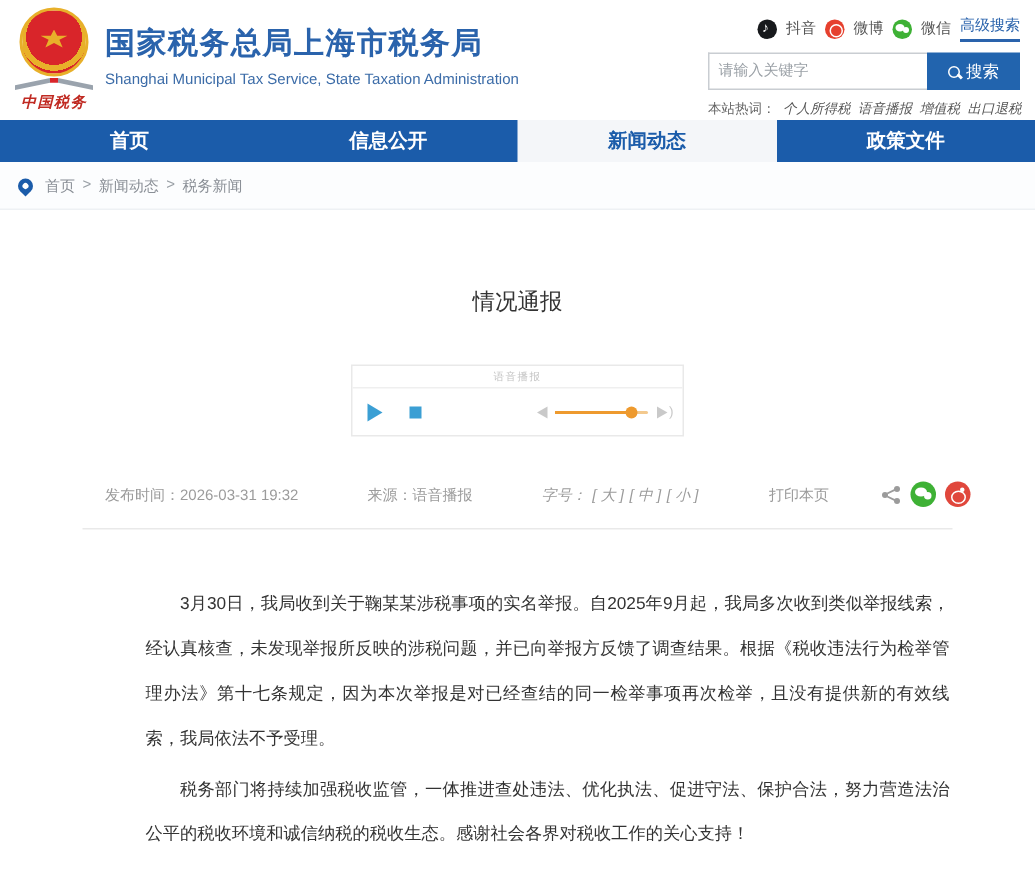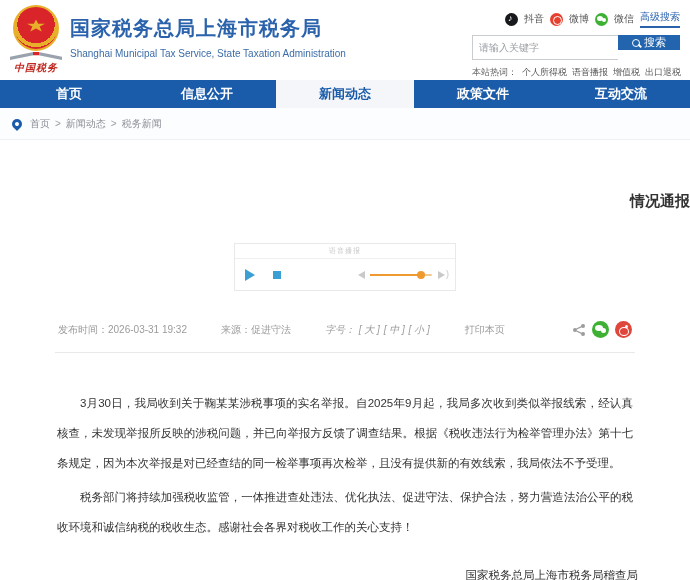--- a/index.html
+++ b/index.html
@@ -32,81 +32,81 @@
   .badge-weibo::after { content:""; position:absolute; left:3px; top:3px; width:7px; height:7px;
     border:1.5px solid #fff; border-radius:50%; }
   .badge-wechat { background:#3eb135; }
   .badge-wechat::before { content:""; position:absolute; left:2px; top:3px; width:6px; height:5px; background:#fff; border-radius:50%; }
   .badge-wechat::after { content:""; position:absolute; left:7px; top:5px; width:4px; height:4px; background:#fff; border-radius:50%; }
   .adv-search { color:#2a63ac; border-bottom:2px solid #2a63ac; padding-bottom:2px; cursor:pointer; }
   .search-row { display:flex; margin-top:7px;justify-content:flex-end; }
   .search-input { width:146px; height:25px; border:1px solid #c9cdd2; border-right:none; padding:0 6px;
     font-size:10px; color:#333; outline:none; }
   .search-input::placeholder { color:#9aa0a6; }
-  .search-btn { width:62px; height:15px; background:#2264ae; color:#fff; border:none; font-size:11px;
+  .search-btn { width:62px; height:25px; background:#2264ae; color:#fff; border:none; font-size:11px;
     cursor:pointer; display:flex; align-items:center; justify-content:center; gap:4px; }
   .mag { width:8px; height:8px; border:1.5px solid #fff; border-radius:50%; position:relative; display:inline-block; }
   .mag::after { content:""; position:absolute; width:4px; height:1.5px; background:#fff; right:-3px; bottom:-1px; transform:rotate(45deg); }
   .hotwords-row { margin-top:6px; font-size:9px; color:#666; display:flex; gap:5px; white-space:nowrap; justify-content:flex-start; }
-  .hotword { color:#555; cursor:pointer; }
+  .hotword { color:#555; cursor:pointer;font-style:italic; }
 
   
   .nav { display:flex; width:690px; height:28px; background:#1b5caa; }
   .nav-item { flex:1; display:flex; align-items:center; justify-content:center; color:#fff;
     font-size:13px; font-weight:bold; cursor:pointer; }
   .nav-item.active { background:#f4f6f9; color:#1b5caa; }
 
   
   .breadcrumb-bar { height:32px; display:flex; align-items:center; padding-left:12px; background:#fcfdfe;
     border-bottom:1px solid #eef1f4; font-size:10px; color:#8a8f96; gap:5px; }
   .pin { width:10px; height:10px; background:#1b5caa; border-radius:50% 50% 50% 0; transform:rotate(-45deg); position:relative; margin-right:3px; }
   .pin::after { content:""; position:absolute; left:3px; top:3px; width:4px; height:4px; background:#fff; border-radius:50%; }
   .crumb { cursor:pointer; }
   .crumb-sep { color:#9aa0a6; }
 
   
   .article { padding-top:52px; }
-  .article-title { text-align:right; font-size:15px; font-weight:bold; color:#333; }
+  .article-title { text-align:center; font-size:15px; font-weight:normal; color:#333; }
 
   .player { width:222px; margin:32px auto 0; border:1px solid #e9e9e9; background:#fff; }
   .player-caption { height:15px; display:flex; align-items:center; justify-content:center;
     font-size:7px; color:#c4c4c4; border-bottom:1px solid #efefef; letter-spacing:1px; }
   .player-controls { height:31px; display:flex; align-items:center; padding:0 10px; }
   .play-btn { width:0; height:0; border-left:10px solid #3b9fd4; border-top:6px solid transparent;
     border-bottom:6px solid transparent; cursor:pointer; }
   .stop-btn { width:8px; height:8px; background:#3b9fd4; margin-left:18px; cursor:pointer; }
   .player-spacer { flex:1; }
   .spk-small { width:0; height:0; border-right:7px solid #c9c9c9; border-top:4px solid transparent;
     border-bottom:4px solid transparent; margin-right:5px; }
   .vol-track { width:62px; height:2px; background:#f3c98e; position:relative; border-radius:2px; cursor:pointer; }
   .vol-fill { position:absolute; left:0; top:0; height:2px; width:80%; background:#ee9a2e; }
   .vol-thumb { position:absolute; left:76%; top:-3px; width:8px; height:8px; background:#ee9a2e; border-radius:50%; }
   .spk-right { width:0; height:0; border-left:7px solid #c9c9c9; border-top:4px solid transparent;
     border-bottom:4px solid transparent; margin-left:6px; position:relative; }
   .spk-right::after { content:")"; position:absolute; left:1px; top:-6px; color:#c9c9c9; font-size:9px; }
 
   .meta-row { display:flex; align-items:center; margin:30px 58px 0; font-size:10px; color:#9b9b9b; }
-  .meta-item { margin-right:34px; white-space:nowrap; }
+  .meta-item { margin-right:34px; white-space:nowrap;margin-left:12px; }
   .font-size-opts span { cursor:pointer; margin-right:1px;font-style:italic; }
   .meta-print { cursor:pointer; }
   .meta-spacer { flex:1; }
   .share-group { display:flex; align-items:center; gap:6px; }
   .share-icon svg { display:block; }
   .circle-icon { width:17px; height:17px; border-radius:50%; position:relative; cursor:pointer; }
   .circle-wechat { background:#3eb135; }
   .circle-wechat::before { content:""; position:absolute; left:3px; top:4px; width:8px; height:6px; background:#fff; border-radius:50%; }
   .circle-wechat::after { content:""; position:absolute; left:9px; top:7px; width:5px; height:5px; background:#fff; border-radius:50%; }
   .circle-weibo { background:#e0473c; }
   .circle-weibo::before { content:""; position:absolute; left:4px; top:6px; width:8px; height:7px; border:1.5px solid #fff; border-radius:50%; }
   .circle-weibo::after { content:""; position:absolute; left:10px; top:4px; width:3px; height:3px; background:#fff; border-radius:50%; }
 
   .meta-divider { border-bottom:1px solid #e9e9e9; margin:14px 55px 0; }
 
   .body-text { margin:36px 57px 0; font-size:11.5px; color:#333; line-height:2.6; text-align:justify; }
-  .body-text p { text-indent:2em; }
+  .body-text p { text-indent:2em;margin-left:40px; }
   .body-text p + p { margin-top:4px;font-family:Liberation Serif, serif; }
 
   .signature-block { margin-top:26px; text-align:right; font-size:11.5px; color:#333; }
   .signature { padding-right:52px; }
 </style>
 </head>
 <body>
 
 <div class="header">
   <div class="logo">
@@ -150,21 +150,20 @@
       <span class="hotword">出口退税</span>
     </div>
   </div>
 </div>
 
 <div class="nav">
   <div class="nav-item">首页</div>
   <div class="nav-item">信息公开</div>
   <div class="nav-item active">新闻动态</div>
   <div class="nav-item">政策文件</div>
-  <div class="nav-item">互动交流</div>
 </div>
 
 <div class="breadcrumb-bar">
   <span class="pin"></span>
   <span class="crumb">首页</span>
   <span class="crumb-sep">&gt;</span>
   <span class="crumb">新闻动态</span>
   <span class="crumb-sep">&gt;</span>
   <span class="crumb">税务新闻</span>
 </div>
@@ -182,21 +181,21 @@
       <span class="vol-track">
         <span class="vol-fill"></span>
         <span class="vol-thumb"></span>
       </span>
       <span class="spk-right"></span>
     </div>
   </div>
 
   <div class="meta-row">
     <span class="meta-item">发布时间：2026-03-31 19:32</span>
-    <span class="meta-item">来源：促进守法</span>
+    <span class="meta-item">来源：语音播报</span>
     <span class="meta-item font-size-opts">
       <span>字号：</span>
       <span>[ 大 ]</span>
       <span>[ 中 ]</span>
       <span>[ 小 ]</span>
     </span>
     <span class="meta-item meta-print">打印本页</span>
     <span class="meta-spacer"></span>
     <span class="share-group">
       <span class="share-icon">

